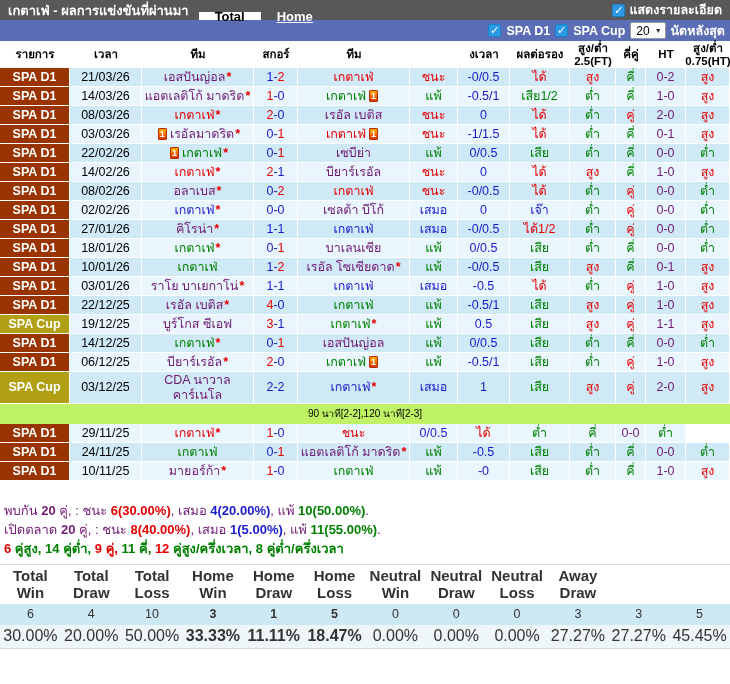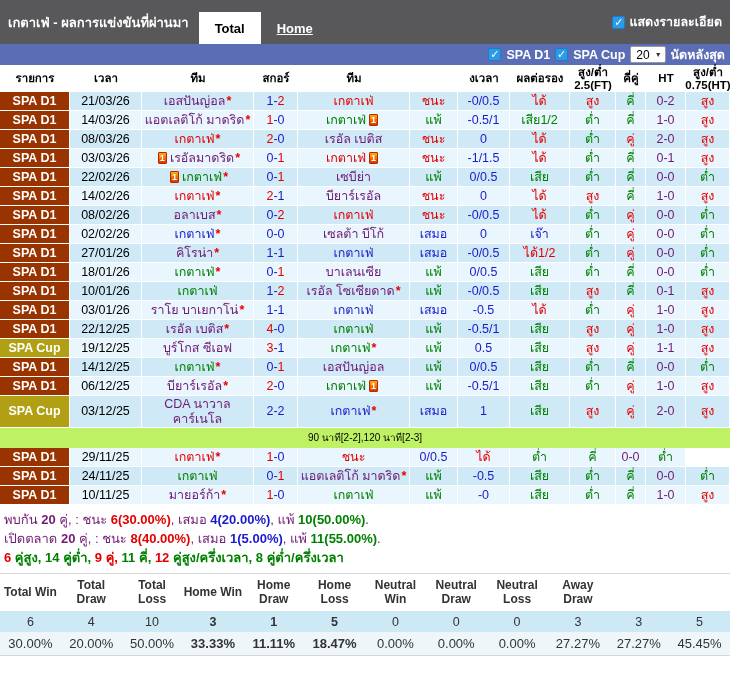--- a/index.html
+++ b/index.html
@@ -4,21 +4,21 @@
 <style>
   * { box-sizing: border-box; }
   html,body { margin:0; padding:0; }
   body {
     width:730px;
     background:#fff;
     font-family:"Liberation Sans","DejaVu Sans",sans-serif;
     color:#000;
   }
   
-  .topbar{ background:#58585a; height:44px; display:flex; align-items:stretch; color:#fff; }
+  .topbar{ background:#58585a; height:20px; display:flex; align-items:stretch; color:#fff; }
   .topbar .title{ display:flex; align-items:center; padding:0 10px 0 8px; font-size:13px; font-weight:bold; }
   .tab{ display:flex; align-items:center; padding:0 16px; font-size:13px; font-weight:bold; color:#fff; cursor:pointer;margin-top:12px; }
   .tab.active{ background:#ffffff; color:#000; }
   .tab.link .tab-label{ text-decoration:underline; }
   .details{ margin-left:auto; display:flex; align-items:center; gap:4px; padding-right:8px; font-size:12.5px; font-weight:bold; }
   .cb{ width:13px; height:13px; background:#2d9ae8; border:1px solid #1b7fc4; color:#fff; font-size:11px; line-height:11px; text-align:center; display:inline-block; border-radius:2px; }
   
   .filterbar{ background:#5b6db4; height:21px; display:flex; align-items:center; justify-content:flex-end; gap:5px; color:#fff; font-size:12.5px; font-weight:bold; padding-right:5px; }
   .selectbox{ background:#fff; color:#000; border:1px solid #9a9a9a; border-radius:2px; height:17px; display:inline-flex; align-items:center; font-weight:normal; padding:0 3px 0 5px; gap:5px; font-size:12px; cursor:pointer; }
   .caret{ font-size:7px; color:#333; }
@@ -31,29 +31,29 @@
   .lg{ font-weight:bold; color:#fff; font-size:12px; }
   .sa .lg, .sb .lg{ background:#993300; }
   .sa .lg.cup, .sb .lg.cup{ background:#b1a014; }
   .c-red{ color:#e50000; } .c-green{ color:#008000; } .c-blue{ color:#1a1acd; } .c-black{ color:#701a75; }
   .star{ color:#e50000; font-weight:bold; margin-left:1px; }
   .cardic{ display:inline-block; min-width:9px; height:12px; background:linear-gradient(180deg,#ffae00,#e03400); border:1px solid #b52800; color:#fff; font-size:9px; line-height:11px; font-weight:bold; border-radius:1px; padding:0 1px; margin:0 3px; }
   .team{ flex-wrap:wrap; }
   .res{ word-break:break-all; }
   .note{ background:#bef264; text-align:center; font-size:10px; padding:2px 0 3px; color:#000; }
   
-  .summary{ padding:5px 0 3px 4px; font-size:13px; }
+  .summary{ padding:20px 0 3px 4px; font-size:13px; }
   .summary .line{ line-height:19px; }
   .summary b{ font-weight:bold; }
   
   .stats{ margin-top:3px; border:1px solid #d8d8d8; border-left:none; border-right:none; }
   .grid12{ display:grid; grid-template-columns:repeat(12,1fr); }
-  .stats .sh{ background:#fff; font-weight:bold; font-size:12px; color:#333; display:flex; align-items:center; justify-content:center; text-align:center; min-height:37px; line-height:1.15; padding:2px 1px; }
+  .stats .sh{ background:#fff; font-weight:bold; font-size:15px; color:#333; display:flex; align-items:center; justify-content:center; text-align:center; min-height:37px; line-height:1.15; padding:2px 1px; }
   .stats .sc{ background:#cde9f6; font-size:12.5px; display:flex; align-items:center; justify-content:center; min-height:21px; color:#333; }
-  .stats .sp{ background:#eef6fa; font-size:13px; display:flex; align-items:center; justify-content:center; min-height:23px; color:#333; }
+  .stats .sp{ background:#eef6fa; font-size:16px; display:flex; align-items:center; justify-content:center; min-height:23px; color:#333; }
   .hl{ color:#1a1acd; font-weight:bold; }
 </style>
 </head>
 <body>
 
 <div>
 
   <div class="topbar">
     <span class="title">เกตาเฟ่ - ผลการแข่งขันที่ผ่านมา</span>
     <div class="tab active">

